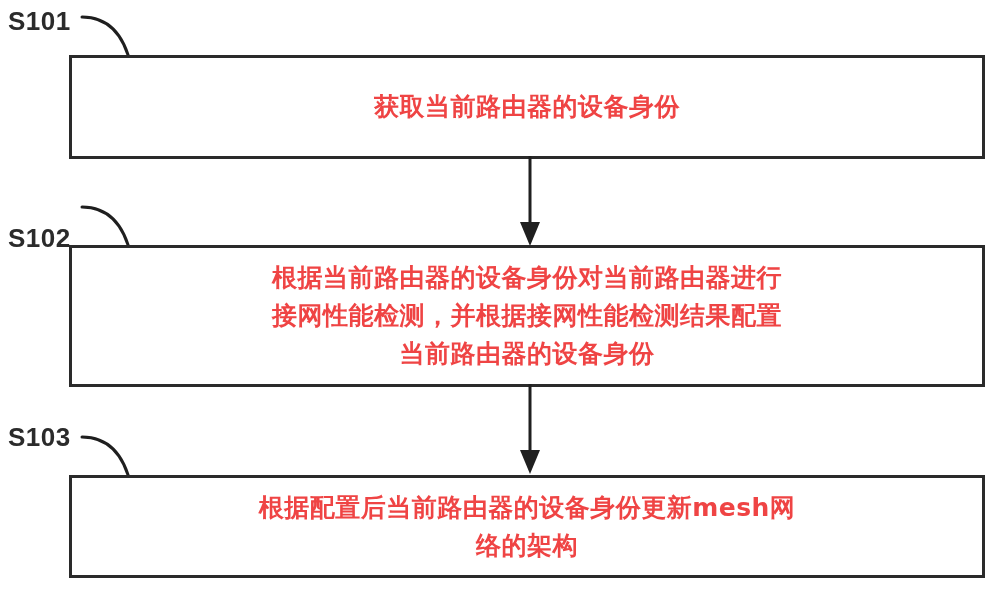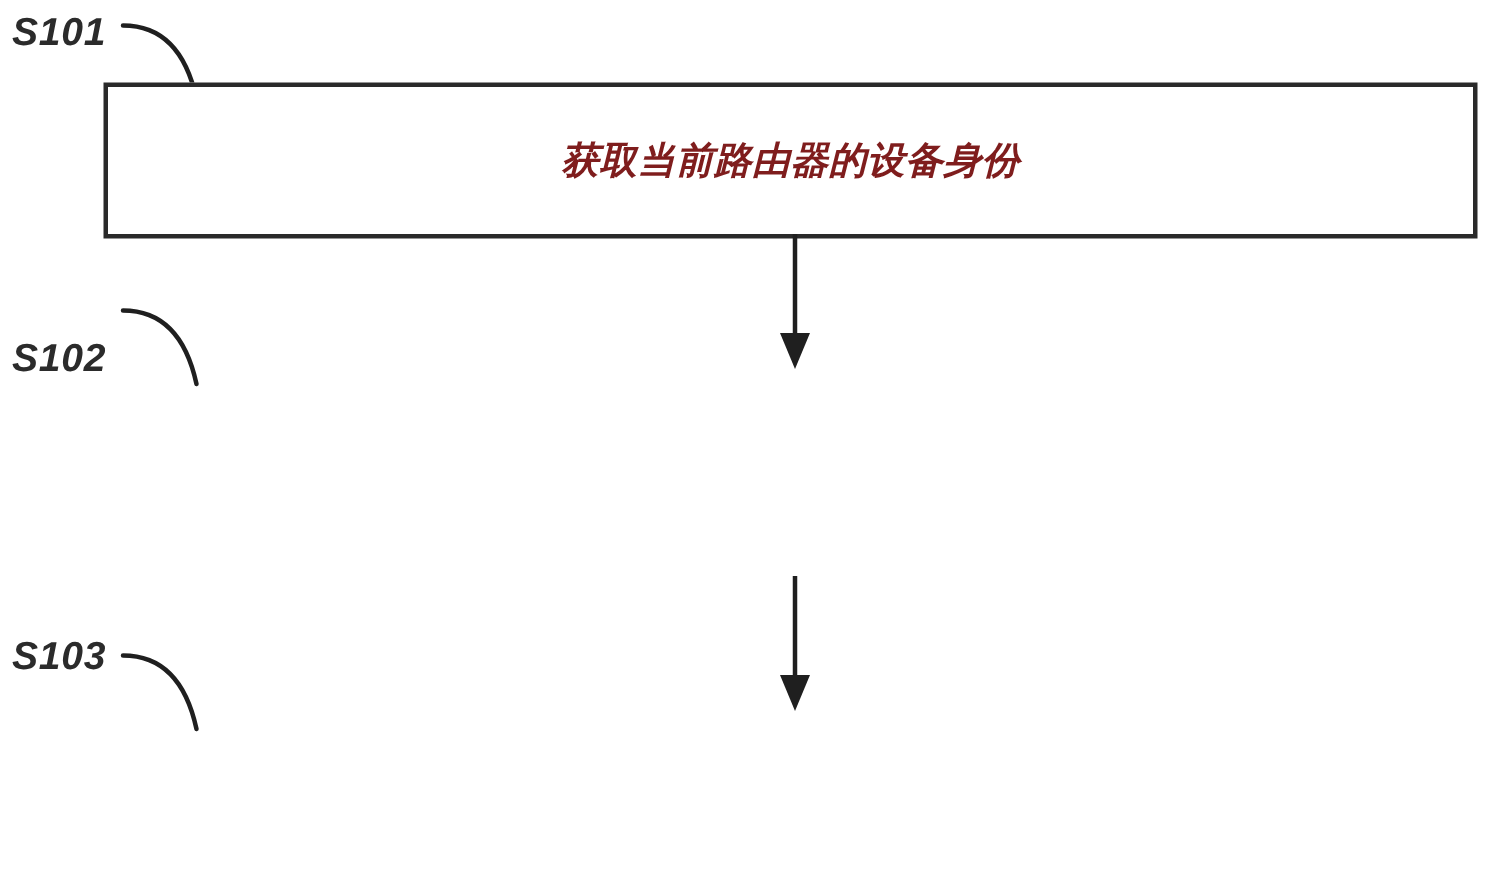--- a/index.html
+++ b/index.html
@@ -9,21 +9,20 @@
   }
   body {
     font-family: "Liberation Sans", sans-serif;
   }
   #canvas {
     position: relative;
     width: 1000px;
     height: 590px;
     background: #ffffff;
     overflow: hidden;
-    font-style: italic;
   }
 
   
   .step-label {
     position: absolute;
     font-family: "Liberation Sans", sans-serif;
     font-weight: bold;
     font-size: 26px;
     line-height: 1;
     color: #ララ;
@@ -40,21 +39,21 @@
     background: #ffffff;
     display: flex;
     align-items: center;
     justify-content: center;
   }
   .box-text {
     font-family: "DejaVu Sans", "Liberation Sans", sans-serif;
     font-weight: bold;
     font-size: 25px;
     line-height: 38px;
-    color: #7f1d1d;
+    color: #ef4444;
     text-align: center;
     white-space: pre-line;
     letter-spacing: 0.5px;
     padding: 0 14px;
   }
 
   
   .leader,
   .arrow-svg {
     position: absolute;
@@ -93,26 +92,35 @@
     <line x1="30" y1="0" x2="30" y2="72"></line>
     <polygon points="30,90 20,66 40,66"></polygon>
   </svg>
 
   <div class="step-label" style="left:8px; top:198px;margin-top:27px;">S102</div>
 
   <svg class="leader" style="left:0px; top:190px;" width="200" height="80">
     <path d="M 82 17 C 108 17, 124 34, 131 66"></path>
   </svg>
 
+  <div class="box" style="left:69px; top:245px; width:916px; height:142px;">
+    <div class="box-text">根据当前路由器的设备身份对当前路由器进行
+接网性能检测，并根据接网性能检测结果配置
+当前路由器的设备身份</div>
+  </div>
 
   <svg class="arrow-svg" style="left:500px; top:384px;" width="60" height="92">
     <line x1="30" y1="0" x2="30" y2="72"></line>
     <polygon points="30,90 20,66 40,66"></polygon>
   </svg>
 
   <div class="step-label" style="left:8px; top:424px;">S103</div>
 
   <svg class="leader" style="left:0px; top:420px;" width="200" height="80">
     <path d="M 82 17 C 108 17, 124 34, 131 66"></path>
   </svg>
 
+  <div class="box" style="left:69px; top:475px; width:916px; height:103px;">
+    <div class="box-text">根据配置后当前路由器的设备身份更新mesh网
+络的架构</div>
+  </div>
 
 </div>
 
 </body></html>

